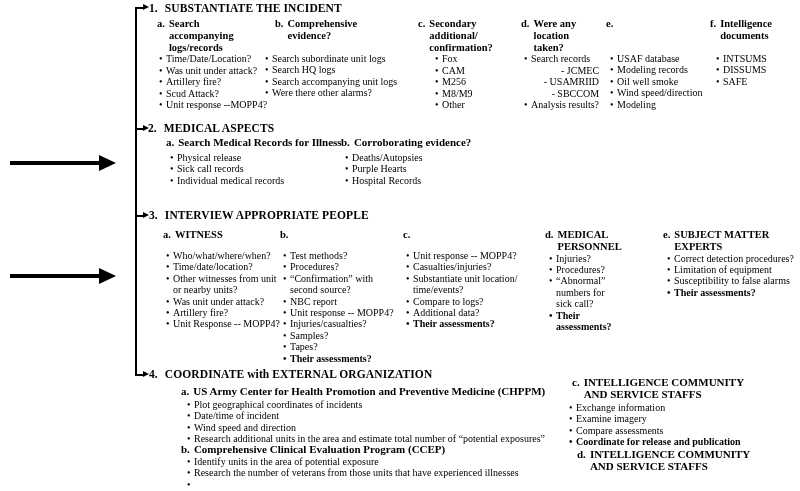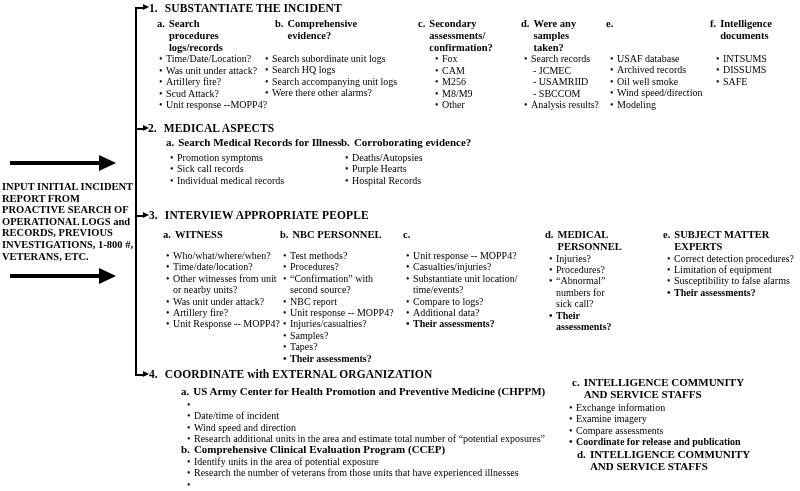--- a/index.html
+++ b/index.html
@@ -24,42 +24,33 @@
   .sec-title{position:absolute;display:flex;gap:7px;font-weight:bold;
     font-size:11.5px;line-height:12px;white-space:nowrap;letter-spacing:.1px;}
   .col{position:absolute;}
   .col-head{display:flex;gap:4px;font-weight:bold;font-size:10.5px;line-height:11.8px;}
   .col-head.big{font-size:11px;}
   .col-head .letter{flex:none;}
   .bullets{padding-left:3px;}
   .bullet{display:flex;font-size:10px;line-height:11.4px;}
   .bullet .dot{flex:none;width:7px;}
   .bullet.bold{font-weight:bold;}
-  .bullet.sub{padding-left:9px;}
+  .bullet.sub{padding-left:9px;justify-content:flex-end;}
   .bullet .txt div{white-space:nowrap;}
   .nowrap{white-space:nowrap;}
 </style>
 </head>
 <body>
 
 <div class="stage">
 
   <div class="input-arrow" style="top:155px">
     <div class="shaft"></div>
     <div class="head"></div>
   </div>
-  <div class="input-text" id="input-block">
-      <div class="nowrap">INPUT INITIAL INCIDENT</div>
-      <div class="nowrap">REPORT FROM</div>
-      <div class="nowrap">PROACTIVE SEARCH OF</div>
-      <div class="nowrap">OPERATIONAL LOGS and</div>
-      <div class="nowrap">RECORDS, PREVIOUS</div>
-      <div class="nowrap">INVESTIGATIONS, 1-800 #,</div>
-      <div class="nowrap">VETERANS, ETC.</div>
-    </div>
   <div class="input-arrow" style="top:268px">
     <div class="shaft"></div>
     <div class="head"></div>
   </div>
 
   <div class="spine" style="left:135px;top:7.5px;height:368px"></div>
   <div id="branches">
       <div class="branch-line" style="left: 135px; top: 7.25px;"></div>
       <div class="branch-head" style="left: 143px; top: 4px;"></div>
       <div class="branch-line" style="left: 135px; top: 128.25px;"></div>
@@ -74,21 +65,21 @@
       <div>
         <div class="sec-title" style="left: 149px; top: 2px;">
           <span>1.</span>
           <span>SUBSTANTIATE THE INCIDENT</span>
         </div>
         <div class="col" style="left: 157px; top: 18px;">
           <div class="col-head" style="min-height: 35px;">
             <span class="letter">a.</span>
             <div class="head-lines">
               <div class="nowrap">Search</div>
-              <div class="nowrap">procedures</div>
+              <div class="nowrap">accompanying</div>
               <div class="nowrap">logs/records</div>
             </div>
           </div>
           <div class="bullets" style="padding-left: 2px;">
             <div class="bullet">
               <span class="dot">•</span>
               <span class="txt">Time/Date/Location?</span>
             </div>
             <div class="bullet">
               <span class="dot">•</span>
@@ -133,21 +124,21 @@
               <span class="dot">•</span>
               <span class="txt">Were there other alarms?</span>
             </div>
           </div>
         </div>
         <div class="col" style="left: 418px; top: 18px;">
           <div class="col-head" style="min-height: 35px;">
             <span class="letter">c.</span>
             <div class="head-lines">
               <div class="nowrap">Secondary</div>
-              <div class="nowrap">assessments/</div>
+              <div class="nowrap">additional/</div>
               <div class="nowrap">confirmation?</div>
             </div>
           </div>
           <div class="bullets" style="padding-left: 17px;">
             <div class="bullet">
               <span class="dot">•</span>
               <span class="txt">Fox</span>
             </div>
             <div class="bullet">
               <span class="dot">•</span>
@@ -165,21 +156,21 @@
               <span class="dot">•</span>
               <span class="txt">Other</span>
             </div>
           </div>
         </div>
         <div class="col" style="left: 521px; top: 18px;">
           <div class="col-head" style="min-height: 35px;">
             <span class="letter">d.</span>
             <div class="head-lines">
               <div class="nowrap">Were any</div>
-              <div class="nowrap">samples</div>
+              <div class="nowrap">location</div>
               <div class="nowrap">taken?</div>
             </div>
           </div>
           <div class="bullets" style="padding-left: 3px;">
             <div class="bullet">
               <span class="dot">•</span>
               <span class="txt">Search records</span>
             </div>
             <div class="bullet sub">
               <span class="txt">- JCMEC</span>
@@ -200,21 +191,21 @@
           <div class="col-head" style="min-height: 35px;">
             <span class="letter">e.</span>
           </div>
           <div class="bullets" style="padding-left: 4px;">
             <div class="bullet">
               <span class="dot">•</span>
               <span class="txt">USAF database</span>
             </div>
             <div class="bullet">
               <span class="dot">•</span>
-              <span class="txt">Archived records</span>
+              <span class="txt">Modeling records</span>
             </div>
             <div class="bullet">
               <span class="dot">•</span>
               <span class="txt">Oil well smoke</span>
             </div>
             <div class="bullet">
               <span class="dot">•</span>
               <span class="txt">Wind speed/direction</span>
             </div>
             <div class="bullet">
@@ -255,21 +246,21 @@
         <div class="col" style="left: 166px; top: 137px;">
           <div class="col-head big" style="min-height: 15px;">
             <span class="letter">a.</span>
             <div class="head-lines">
               <div class="nowrap">Search Medical Records for Illness</div>
             </div>
           </div>
           <div class="bullets" style="padding-left: 4px;">
             <div class="bullet">
               <span class="dot">•</span>
-              <span class="txt">Promotion symptoms</span>
+              <span class="txt">Physical release</span>
             </div>
             <div class="bullet">
               <span class="dot">•</span>
               <span class="txt">Sick call records</span>
             </div>
             <div class="bullet">
               <span class="dot">•</span>
               <span class="txt">Individual medical records</span>
             </div>
           </div>
@@ -335,23 +326,20 @@
             </div>
             <div class="bullet">
               <span class="dot">•</span>
               <span class="txt">Unit Response -- MOPP4?</span>
             </div>
           </div>
         </div>
         <div class="col" style="left: 280px; top: 229px;">
           <div class="col-head" style="min-height: 21px;">
             <span class="letter">b.</span>
-            <div class="head-lines">
-              <div class="nowrap">NBC PERSONNEL</div>
-            </div>
           </div>
           <div class="bullets" style="padding-left: 3px;">
             <div class="bullet">
               <span class="dot">•</span>
               <span class="txt">Test methods?</span>
             </div>
             <div class="bullet">
               <span class="dot">•</span>
               <span class="txt">Procedures?</span>
             </div>
@@ -489,20 +477,21 @@
         <div class="col" style="left: 181px; top: 386px;">
           <div class="col-head big" style="min-height: 13px;">
             <span class="letter">a.</span>
             <div class="head-lines">
               <div class="nowrap">US Army Center for Health Promotion and Preventive Medicine (CHPPM)</div>
             </div>
           </div>
           <div class="bullets" style="padding-left: 6px;">
             <div class="bullet">
               <span class="dot">•</span>
+              <span class="txt">Plot geographical coordinates of incidents</span>
             </div>
             <div class="bullet">
               <span class="dot">•</span>
               <span class="txt">Date/time of incident</span>
             </div>
             <div class="bullet">
               <span class="dot">•</span>
               <span class="txt">Wind speed and direction</span>
             </div>
             <div class="bullet">

